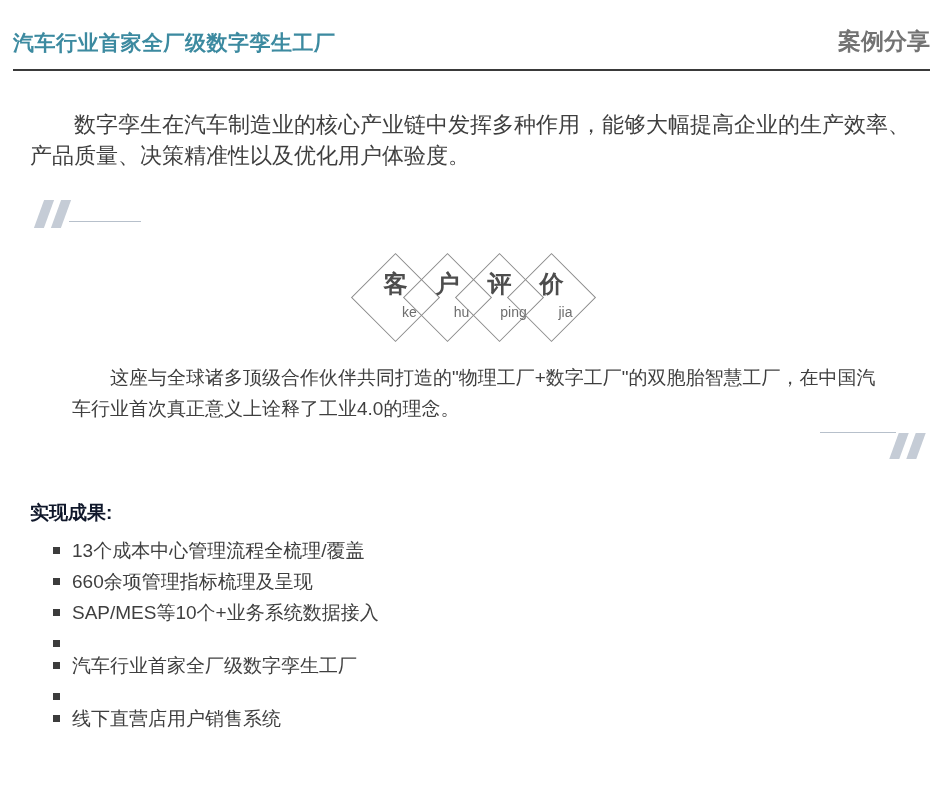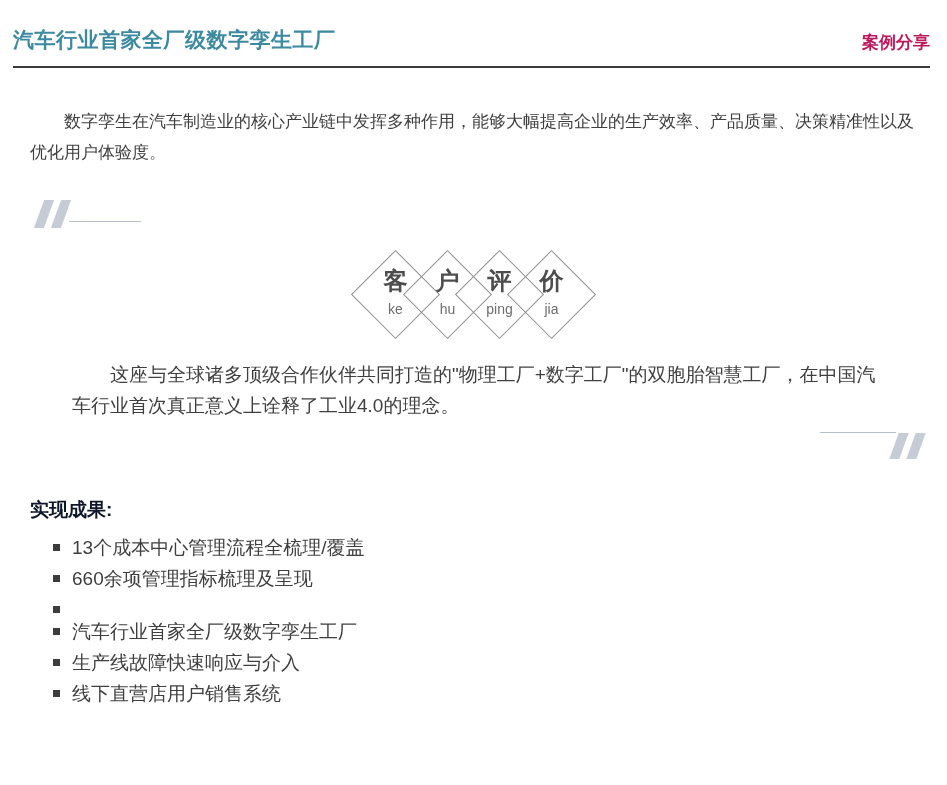--- a/index.html
+++ b/index.html
@@ -32,34 +32,34 @@
     align-items:flex-end;
     padding:26px 17px 0 13px;
   }
   .title{
     color:var(--title-color);
     font-size:21px;
     font-weight:bold;
     letter-spacing:0.5px;
   }
   .badge{
-    color:#be185d;
-    font-size:17px;
+    color:#737373;
+    font-size:23px;
     font-weight:bold;
   }
   .rule{
     margin:12px 17px 0 13px;
     border:none;
     border-top:2px solid var(--rule-color);
     height:0;
   }
   
   .p-intro{
     margin:38px 30px 0 30px;
-    font-size:17px;
+    font-size:22px;
     line-height:31px;
     color:var(--body-text);
     text-indent:2em;
   }
   
   .quote-open{
     position:absolute;
     left:33px; top:200px;
     width:110px; height:28px;
   }
@@ -115,21 +115,21 @@
     position:absolute;
     left:0; top:15px;
     width:100%;
     text-align:center;
     font-size:24px;
     font-weight:bold;
     color:var(--stamp-char);
   }
   .dm .py{
     position:absolute;
-    left:0; top:51px;
+    left:14px; top:51px;
     width:100%;
     text-align:center;
     font-size:14px;
     color:var(--stamp-pinyin);
   }
   
   .p-quote{
     margin:19px 58px 0 72px;
     font-size:19px;
     line-height:31px;
@@ -218,28 +218,31 @@
     <li>
       <span class="bullet"></span>
       <span>13个成本中心管理流程全梳理/覆盖</span>
     </li>
     <li>
       <span class="bullet"></span>
       <span>660余项管理指标梳理及呈现</span>
     </li>
     <li>
       <span class="bullet"></span>
+      <span>SAP/MES等10个+业务系统数据接入</span>
+    </li>
+    <li>
+      <span class="bullet"></span>
     </li>
     <li>
       <span class="bullet"></span>
       <span>汽车行业首家全厂级数字孪生工厂</span>
     </li>
     <li>
       <span class="bullet"></span>
-      <span>生产线故障快速响应与介入</span>
     </li>
     <li>
       <span class="bullet"></span>
       <span>线下直营店用户销售系统</span>
     </li>
   </ul>
 
 </div>
 
 </body></html>

